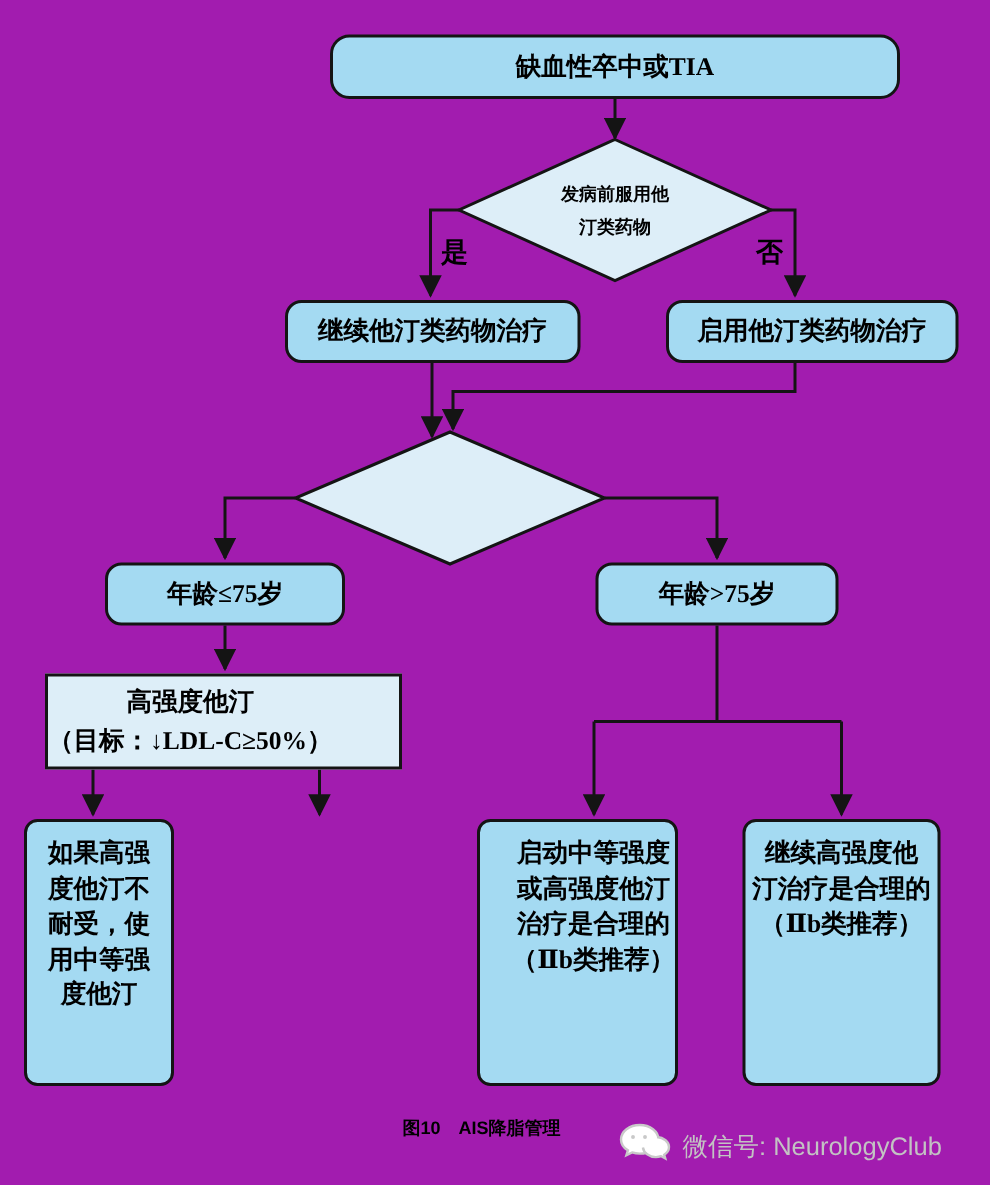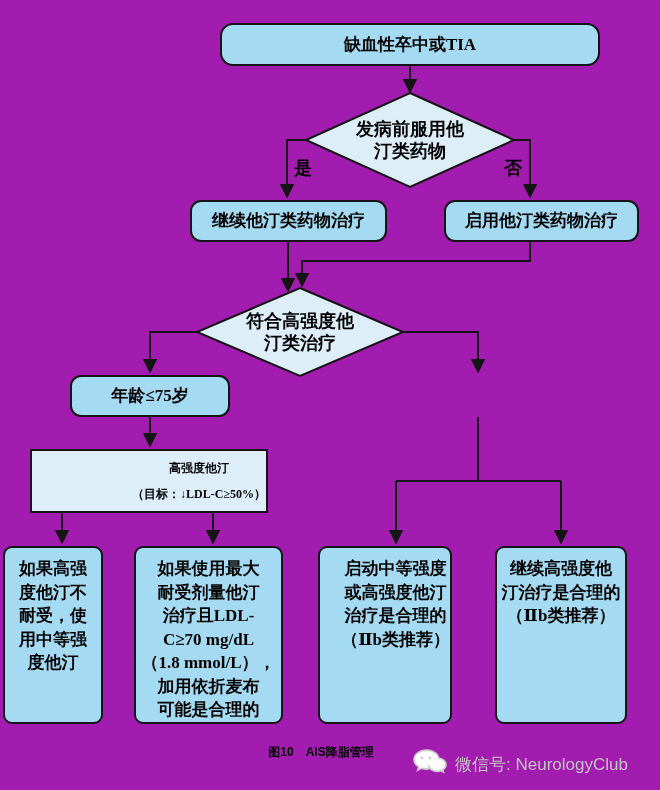--- a/index.html
+++ b/index.html
@@ -9,32 +9,32 @@
   }
   #connectors{position:absolute;left:0;top:0;width:660px;height:790px;}
   .txt{white-space:pre-line;text-align:center;}
   .rnode{
     position:absolute;background:#a4daf2;border:2px solid #141414;border-radius:11px;
     display:flex;align-items:center;justify-content:center;
     font-weight:bold;font-size:17px;line-height:22px;box-sizing:border-box;
   }
   .lightnode{
     position:absolute;background:#ddeef8;border:2px solid #141414;border-radius:0;
-    display:flex;align-items:center;justify-content:flex-end;
-    font-weight:bold;font-size:12px;line-height:26px;box-sizing:border-box;
+    display:flex;align-items:center;justify-content:flex-start;
+    font-weight:bold;font-size:17px;line-height:26px;box-sizing:border-box;
   }
   .bignode{
     position:absolute;background:#a4daf2;border:2.5px solid #141414;border-radius:9px;
     display:flex;align-items:flex-start;justify-content:center;
     font-weight:bold;font-size:17px;line-height:23.5px;box-sizing:border-box;
     padding-top:9px;
   }
   .dtext{
     position:absolute;display:flex;align-items:center;justify-content:center;
-    font-weight:bold;font-size:18px;line-height:22px;
+    font-weight:bold;font-size:12px;line-height:22px;
   }
   .branch-label{
     position:absolute;font-weight:bold;font-size:18px;
   }
   #caption{
     position:absolute;left:221px;top:744px;width:200px;text-align:center;
     font-weight:bold;font-size:12px;font-family:"Liberation Sans","DejaVu Sans",sans-serif;
   }
   #watermark{
     position:absolute;left:412px;top:744px;height:32px;display:flex;align-items:flex-end;gap:7px;
@@ -86,52 +86,42 @@
   <div class="branch-label" style="left:504px;top:156px;">否</div>
 
   <div class="rnode" style="left:190px;top:200px;width:197px;height:42px;">
     <div class="txt">继续他汀类药物治疗</div>
   </div>
 
   <div class="rnode" style="left:444px;top:200px;width:195px;height:42px;">
     <div class="txt">启用他汀类药物治疗</div>
   </div>
 
-  <div class="dtext" style="left:220px;top:308px;width:160px;height:48px;">
-    <div class="txt">符合高强度他
-汀类治疗</div>
-  </div>
 
   <div class="rnode" style="left:70px;top:375px;width:160px;height:42px;align-items:center;">
     <div class="txt">年龄≤75岁</div>
   </div>
 
+  <div class="rnode" style="left:397px;top:375px;width:162px;height:42px;">
+    <div class="txt">年龄&gt;75岁</div>
+  </div>
 
   <div class="lightnode" style="left:30px;top:449px;width:238px;height:64px;">
     <div class="txt">高强度他汀
 （目标：↓LDL-C≥50%）</div>
   </div>
 
-  <div class="bignode" style="left:3px;top:546px;width:100px;height:178px;">
+  <div class="bignode" style="left:16px;top:546px;width:100px;height:178px;">
     <div class="txt">如果高强
 度他汀不
 耐受，使
 用中等强
 度他汀</div>
   </div>
 
-  <div class="bignode" style="left:134px;top:546px;width:149px;height:178px;">
-    <div class="txt">如果使用最大
-耐受剂量他汀
-治疗且LDL-
-C≥70 mg/dL
-（1.8 mmol/L），
-加用依折麦布
-可能是合理的</div>
-  </div>
 
   <div class="bignode" style="left:318px;top:546px;width:134px;height:178px;justify-content:flex-end;">
     <div class="txt">启动中等强度
 或高强度他汀
 治疗是合理的
 （Ⅱb类推荐）</div>
   </div>
 
   <div class="bignode" style="left:495px;top:546px;width:132px;height:178px;">
     <div class="txt">继续高强度他

